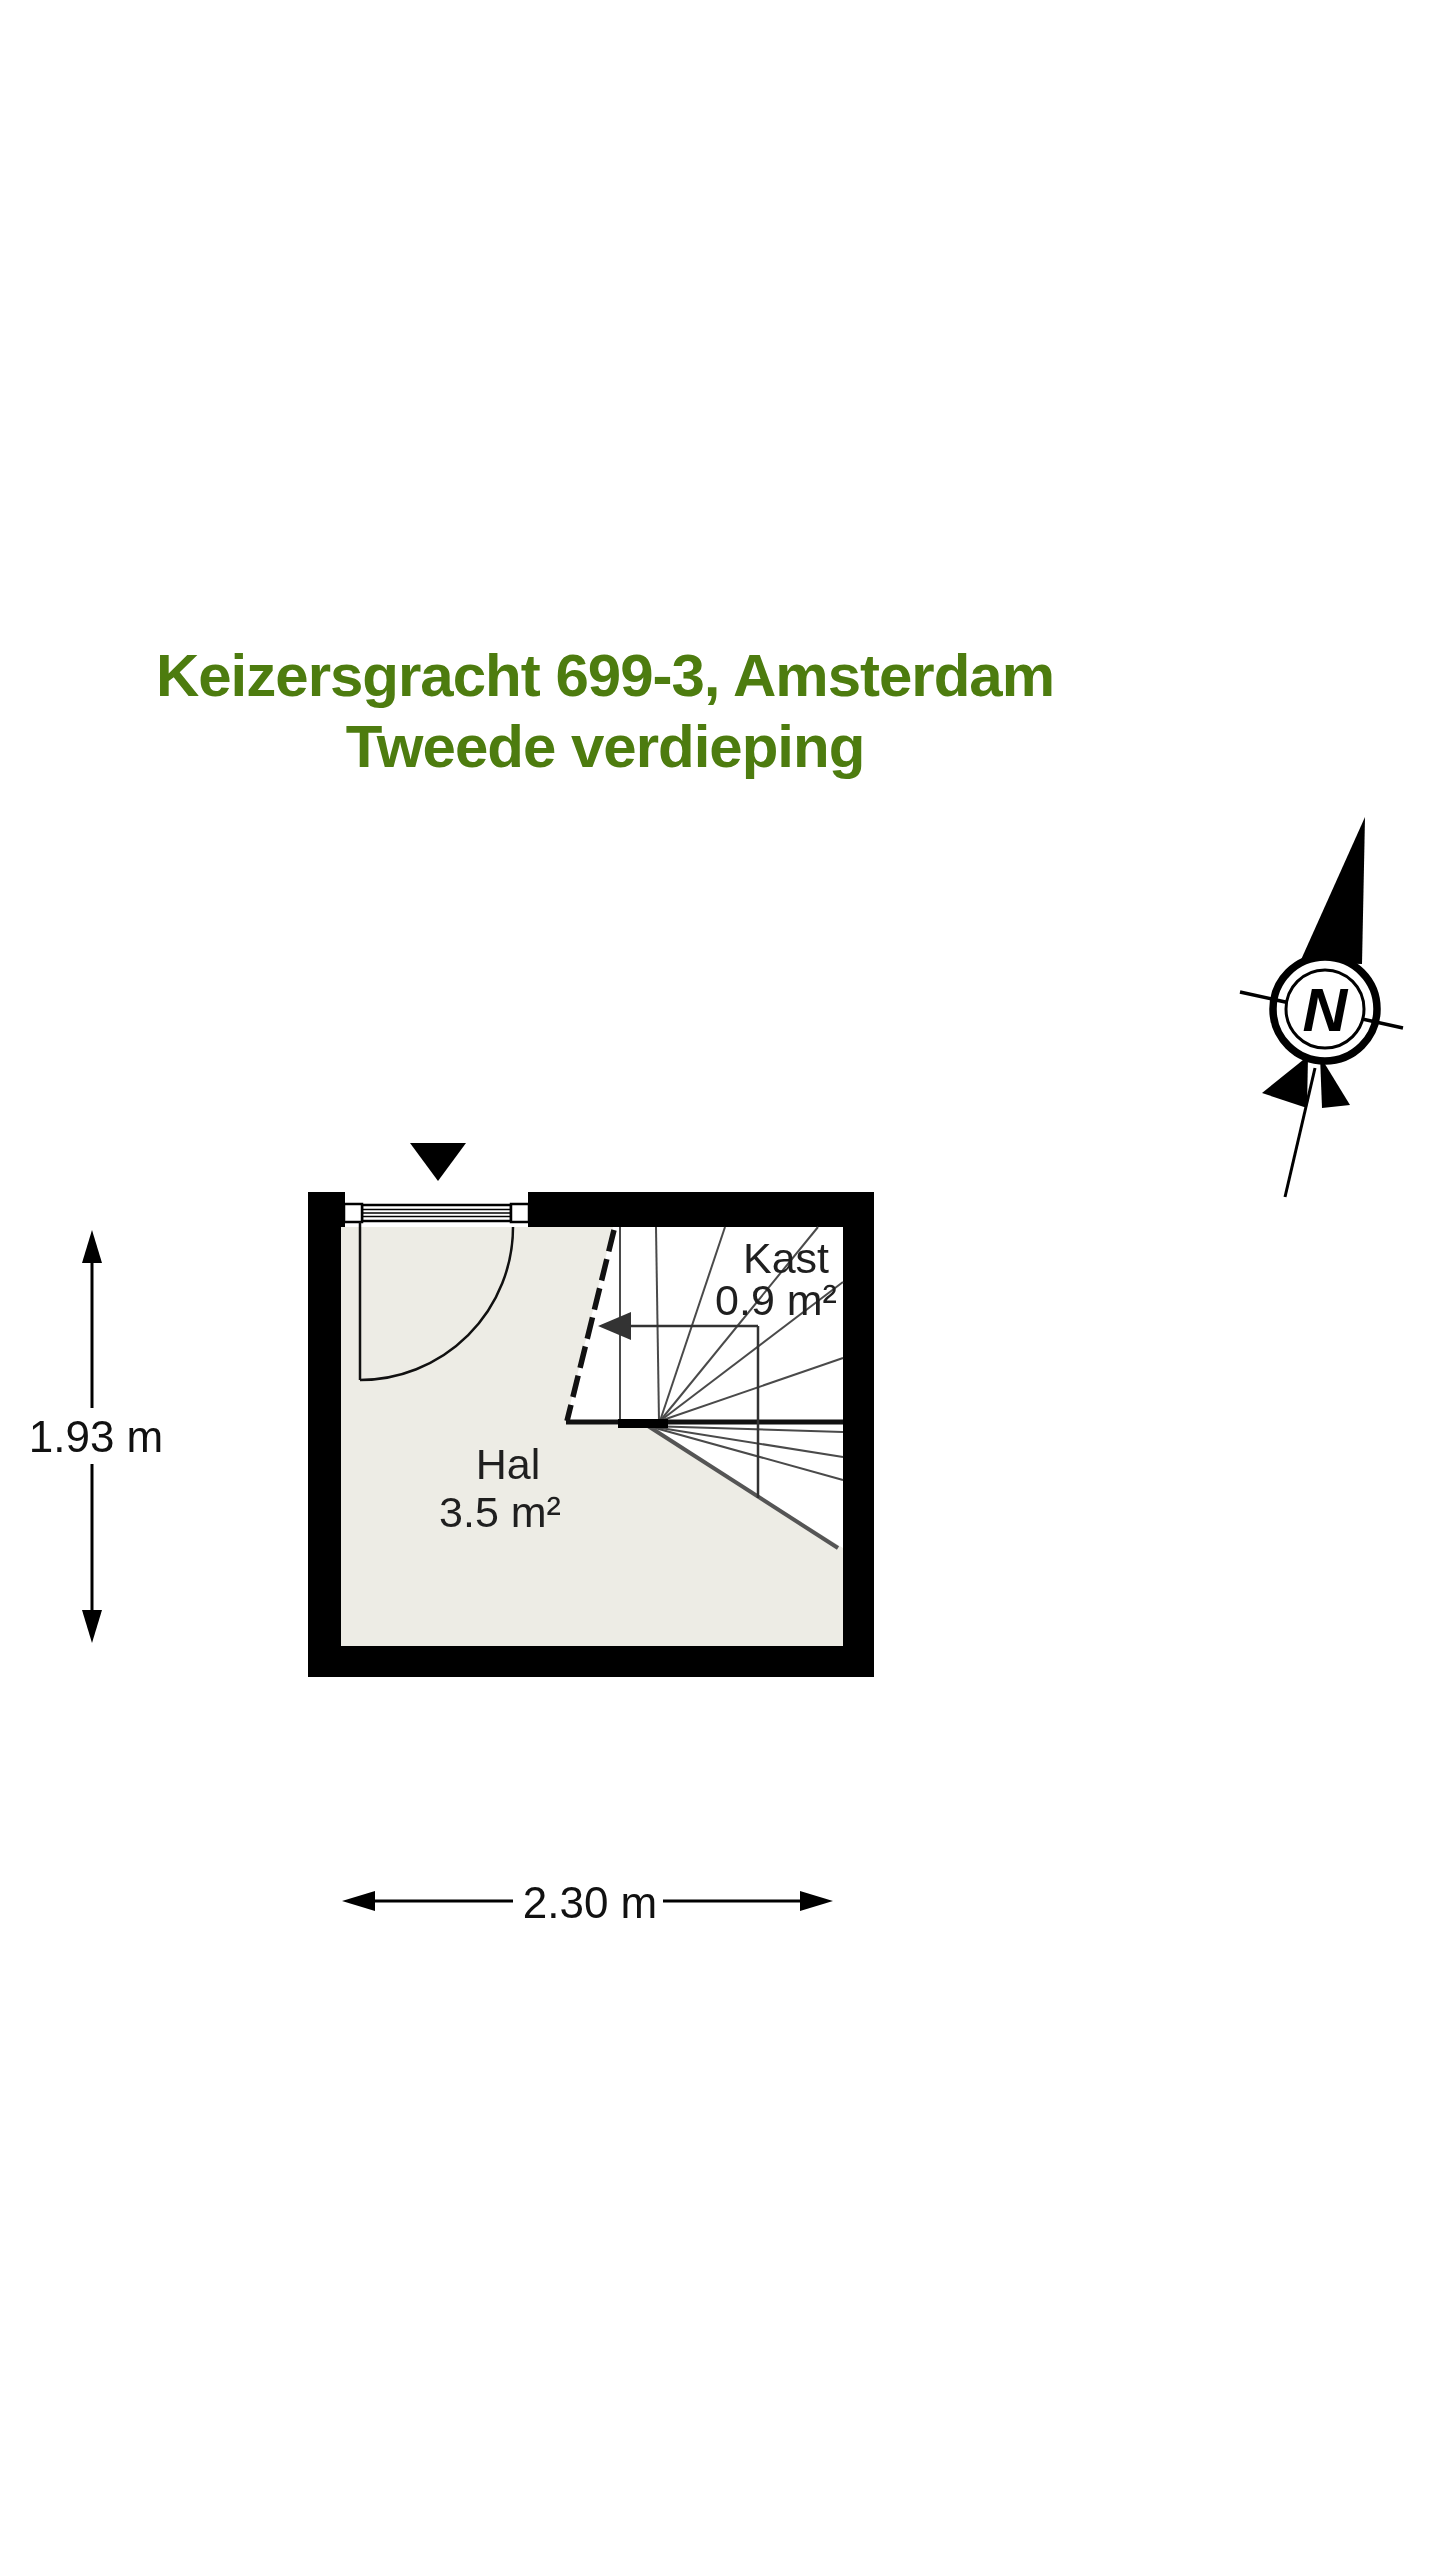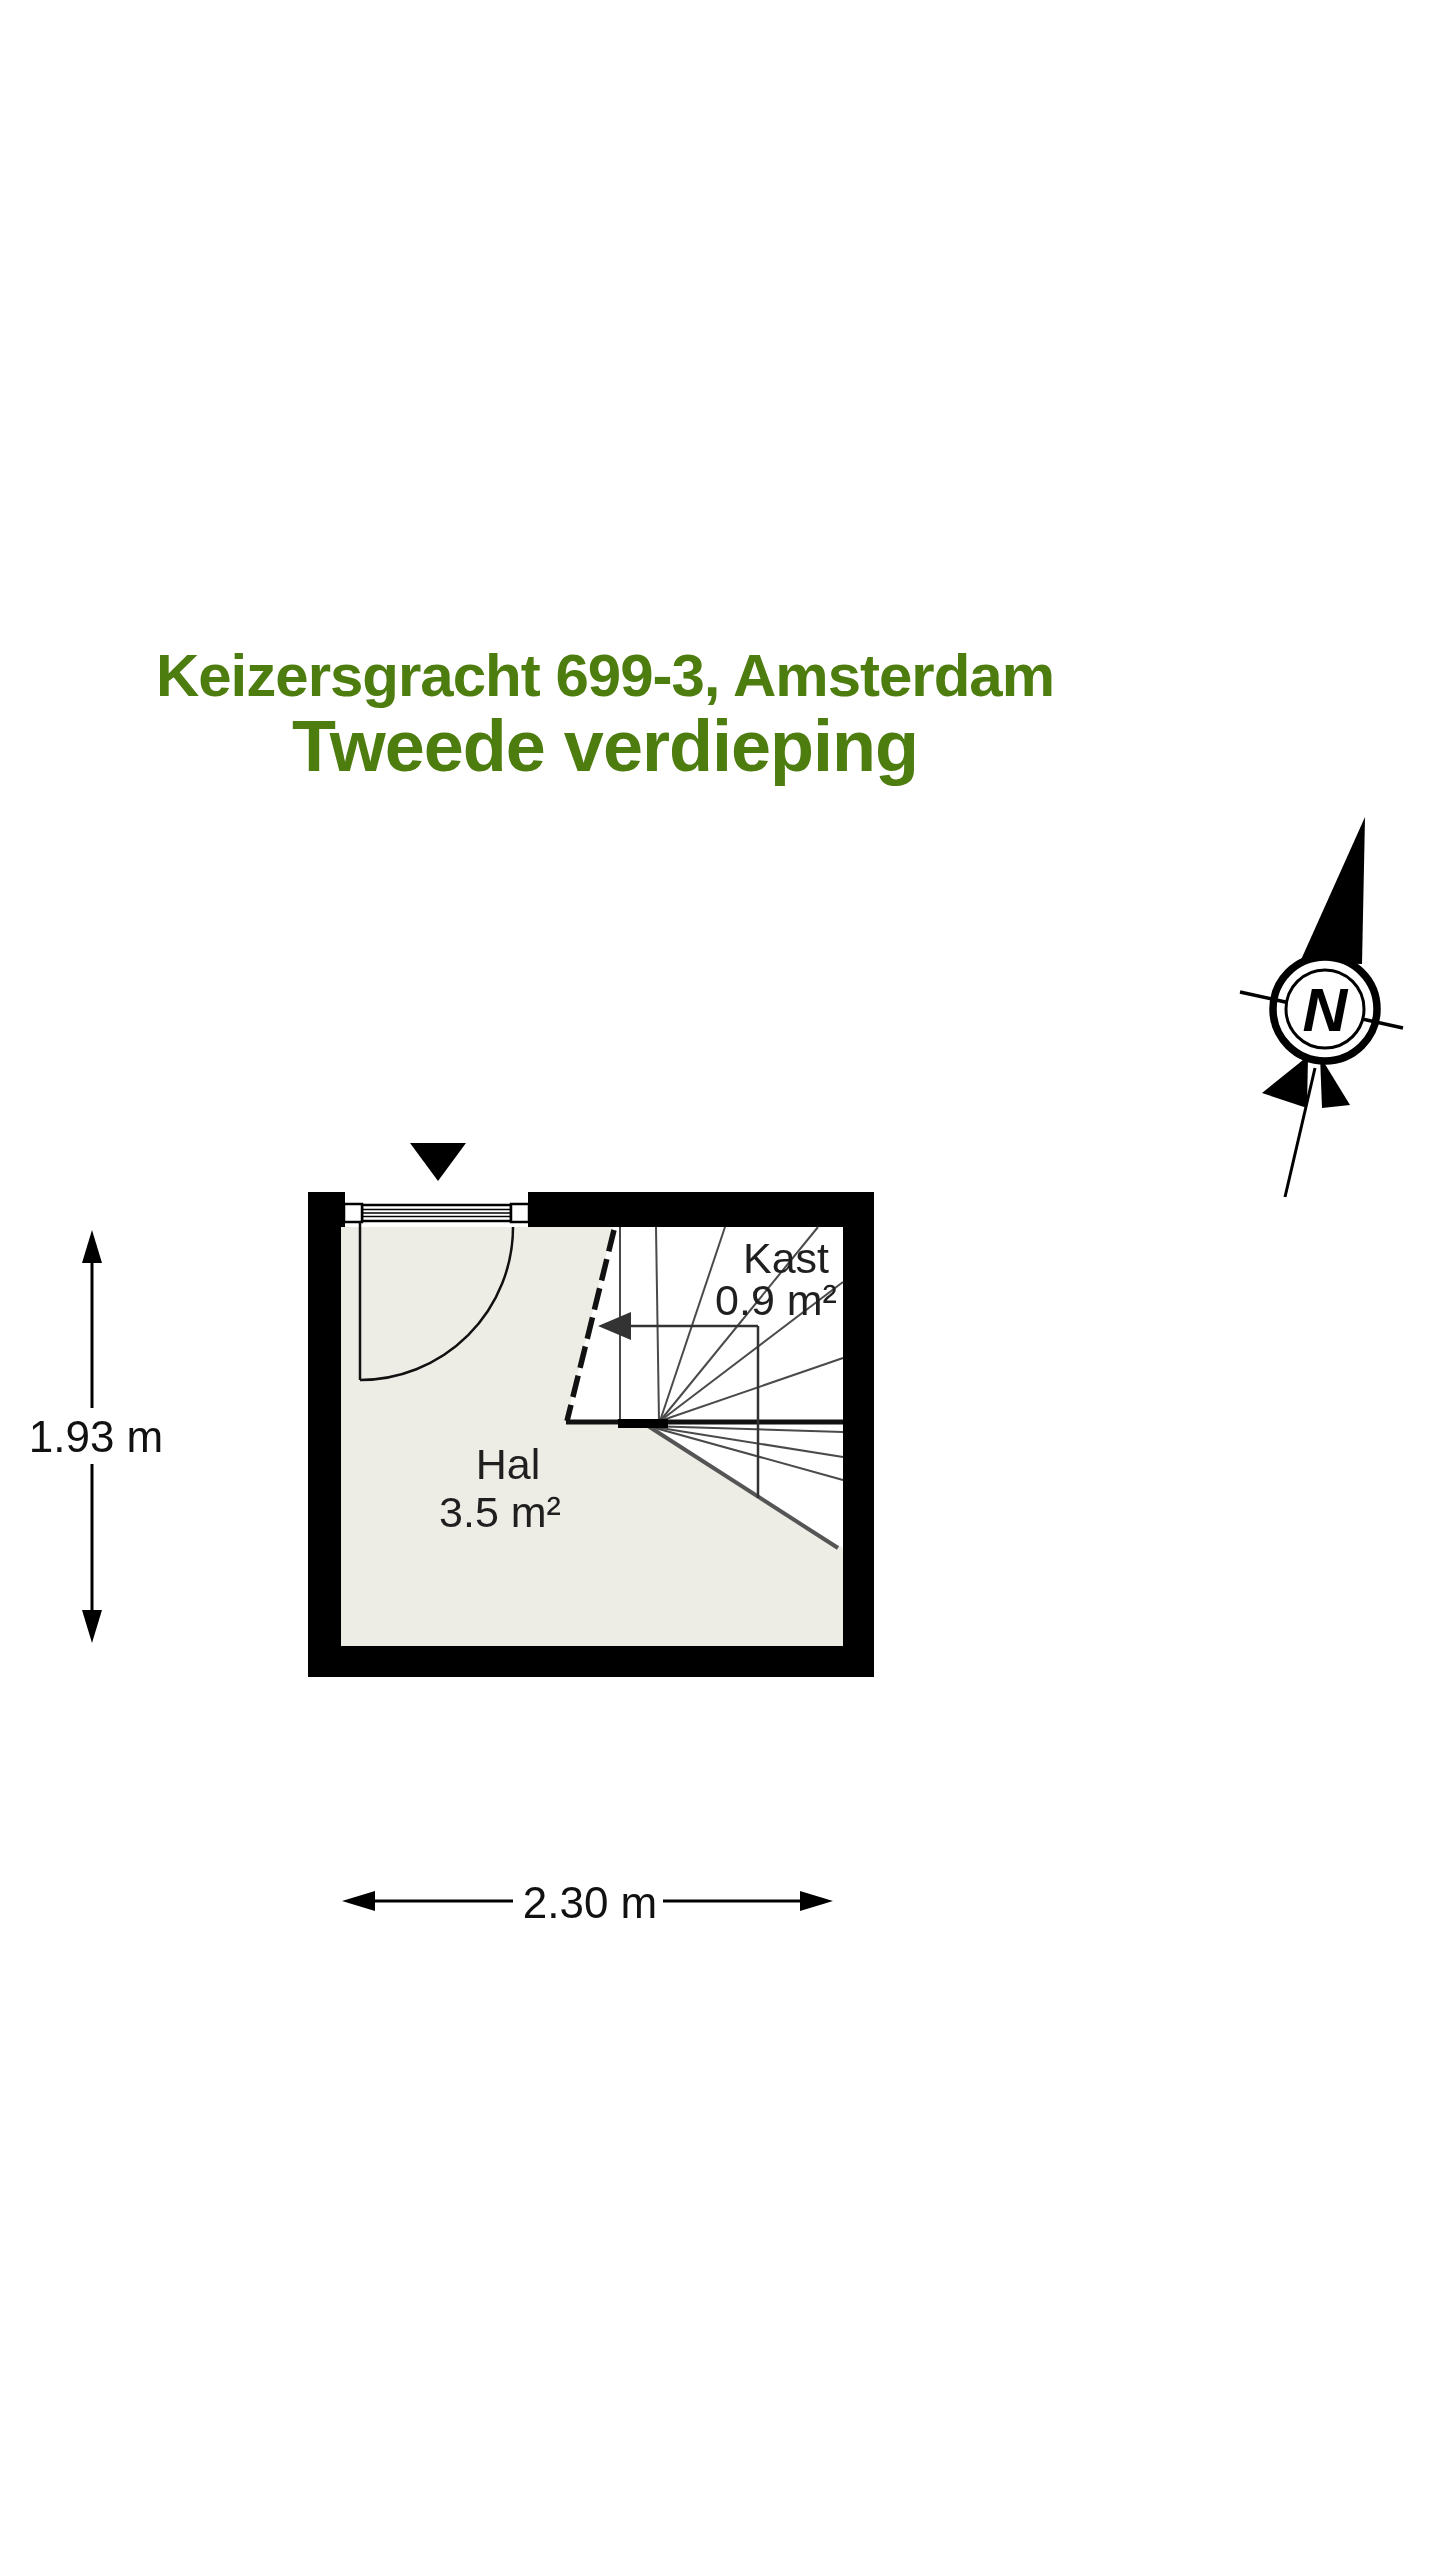--- a/index.html
+++ b/index.html
@@ -1,21 +1,21 @@
 <!DOCTYPE html>
 <html><head>
 <meta charset="utf-8">
 <style>
   html,body{margin:0;padding:0;background:#ffffff;}
   .page{position:relative;width:1440px;height:2560px;background:#ffffff;overflow:hidden;
         font-family:"Liberation Sans", sans-serif;}
   .title-block{position:absolute;left:5px;top:640px;width:1200px;text-align:center;
                color:#4d7c0f;font-weight:bold;line-height:71px;}
   .title-line1{font-size:60px;letter-spacing:-1px;}
-  .title-line2{font-size:72px;letter-spacing:-1px;}
+  .title-line2{font-size:60px;letter-spacing:-1px;}
   svg text{font-family:"Liberation Sans", sans-serif;}
   .room-label{font-size:43px;fill:#1f1f1f;}
   .dim-label{font-size:44px;fill:#111;}
   .north-n{font-size:62px;font-weight:bold;font-style:italic;fill:#000;}
 </style>
 </head>
 <body>
 
 <div class="page">
 

